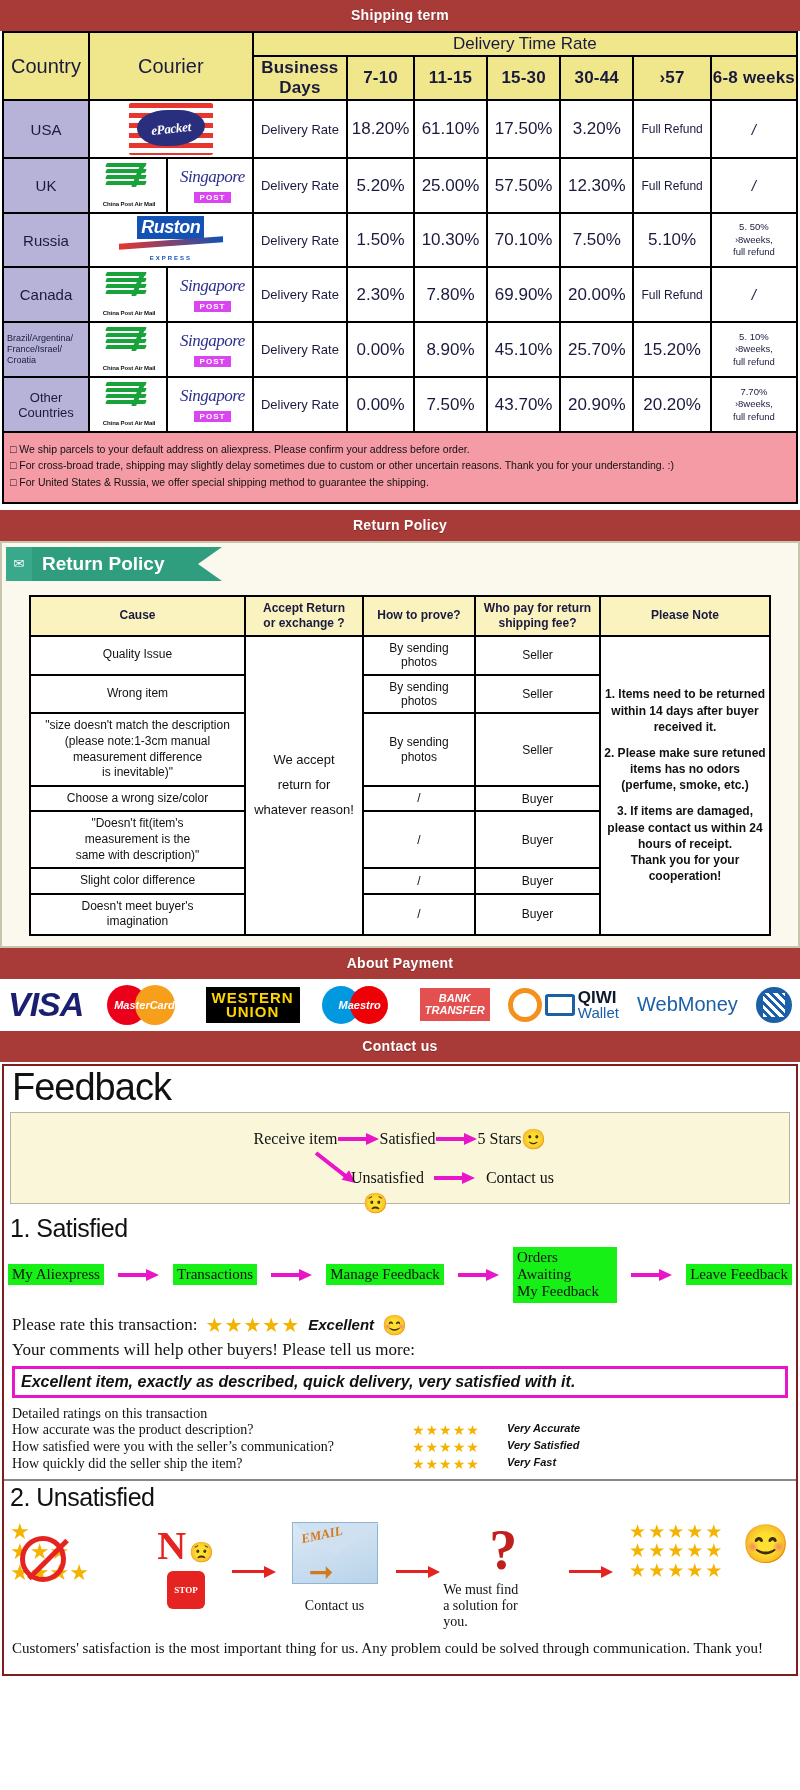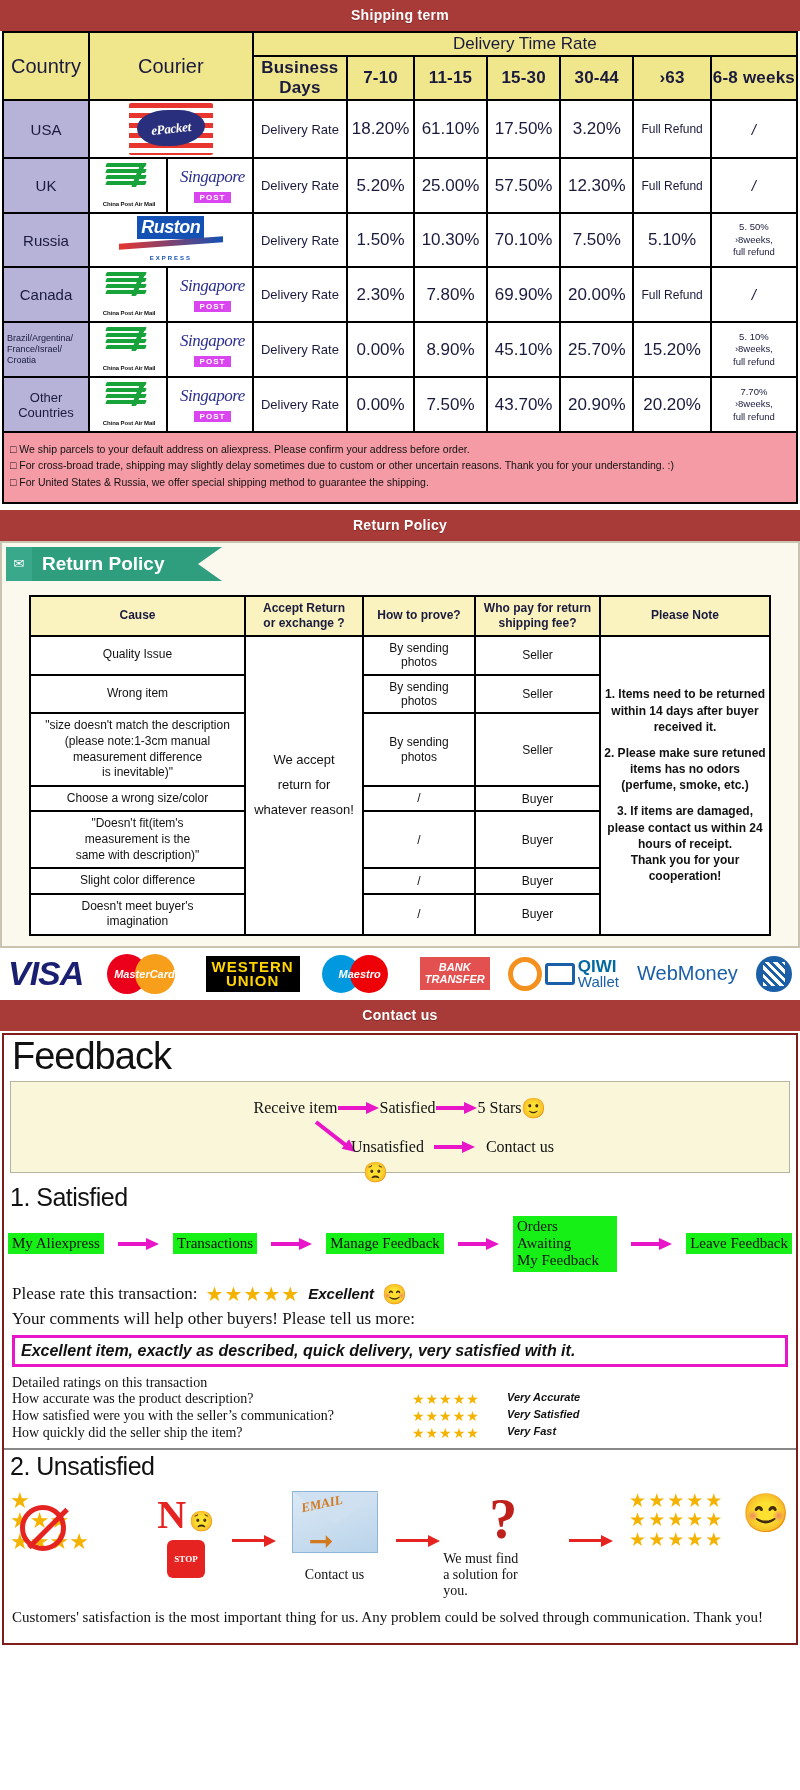--- a/index.html
+++ b/index.html
@@ -173,21 +173,21 @@
   .maestro .c1{left:4px;background:#0099df;}
   .maestro .c2{left:32px;background:#ed0006;}
   .maestro .t{position:absolute;inset:0;display:flex;align-items:center;justify-content:center;
         color:#fff;font-size:11px;font-weight:bold;font-style:italic;z-index:3;}
   .bank{background:#e2504f;color:#fff;padding:5px 5px;font-size:11px;font-weight:bold;
         font-style:italic;line-height:1.05;text-align:center;}
   .qiwi{display:flex;align-items:center;gap:3px;}
   .qiwi .q{width:34px;height:34px;border:5px solid #f4911e;border-radius:50%;position:relative;}
   .qiwi .w{display:block;width:30px;height:22px;border:3px solid #1a5fa8;border-radius:3px;}
   .qiwi .txt{line-height:.95;text-align:left;}
-  .qiwi .txt b{display:block;color:#0369a1;font-size:17px;font-weight:bold;}
+  .qiwi .txt b{display:block;color:#0f172a;font-size:17px;font-weight:bold;}
   .qiwi .txt i{display:block;color:#1a5fa8;font-size:15px;font-style:normal;}
   .webmoney{color:#1a5fa8;font-size:20px;font-weight:500;}
   .wmglobe{width:36px;height:36px;border-radius:50%;background:#1a5fa8;position:relative;overflow:hidden;}
   .wmglobe:after{content:"";position:absolute;left:7px;top:6px;width:22px;height:24px;
         background:repeating-linear-gradient(45deg,#fff 0 3px,transparent 3px 6px);}
 
   
   .fb-panel{border:2px solid #7f1d1d;margin:2px;background:#fff;padding:0 0 6px;}
   .fb-title{font-size:38px;color:#111;font-family:"Liberation Sans", sans-serif;
             padding:2px 8px 2px;line-height:1.05;letter-spacing:-1px;}
@@ -281,21 +281,21 @@
           <td class="hdr-y hdr-big" rowspan="2">Country</td>
           <td class="hdr-y hdr-big" rowspan="2" colspan="2">Courier</td>
           <td class="hdr-y hdr-mid" colspan="7">Delivery Time Rate</td>
         </tr>
         <tr>
           <td class="hdr-y hdr-sm">Business Days</td>
           <td class="hdr-y hdr-sm">7-10</td>
           <td class="hdr-y hdr-sm">11-15</td>
           <td class="hdr-y hdr-sm">15-30</td>
           <td class="hdr-y hdr-sm">30-44</td>
-          <td class="hdr-y hdr-sm">›63</td>
+          <td class="hdr-y hdr-sm">›57</td>
           <td class="hdr-y hdr-sm">6-8 weeks</td>
         </tr>
       </thead>
       <tbody>
 
         <tr>
           <td class="c-country">USA</td>
           <td class="courier" colspan="2">
             <div class="logo-epacket">
               <div class="blob"></div>
@@ -537,20 +537,21 @@
         <tr>
           <td class="rp-cause" style="white-space:pre-line">Doesn't meet buyer's
 imagination</td>
           <td class="rp-prove" style="white-space:pre-line">/</td>
           <td class="rp-who">Buyer</td>
         </tr>
       </tbody>
     </table>
   </div>
 
+  <div class="banner">About Payment</div>
 
   <div class="pay-row">
     <div>
       <span class="visa">VISA</span>
     </div>
     <div>
       <span class="mc">
         <span class="c1"></span>
           <span class="c2"></span>
         <span class="t">MasterCard</span>

